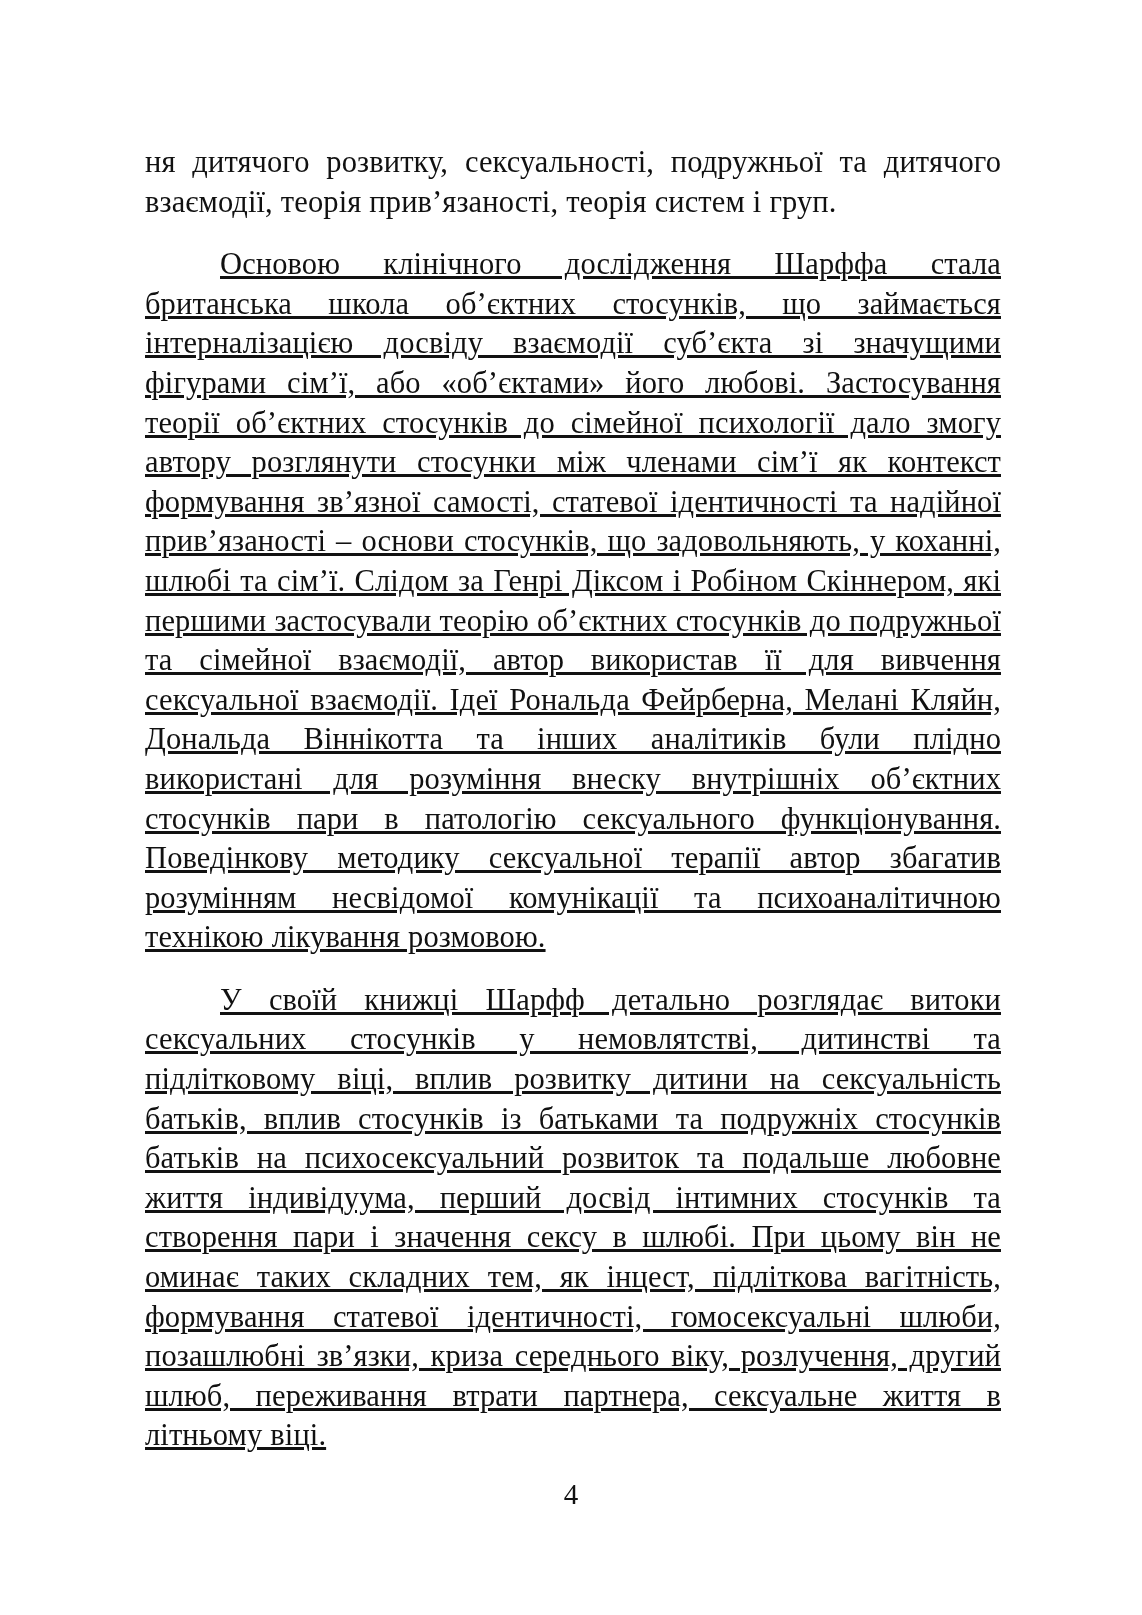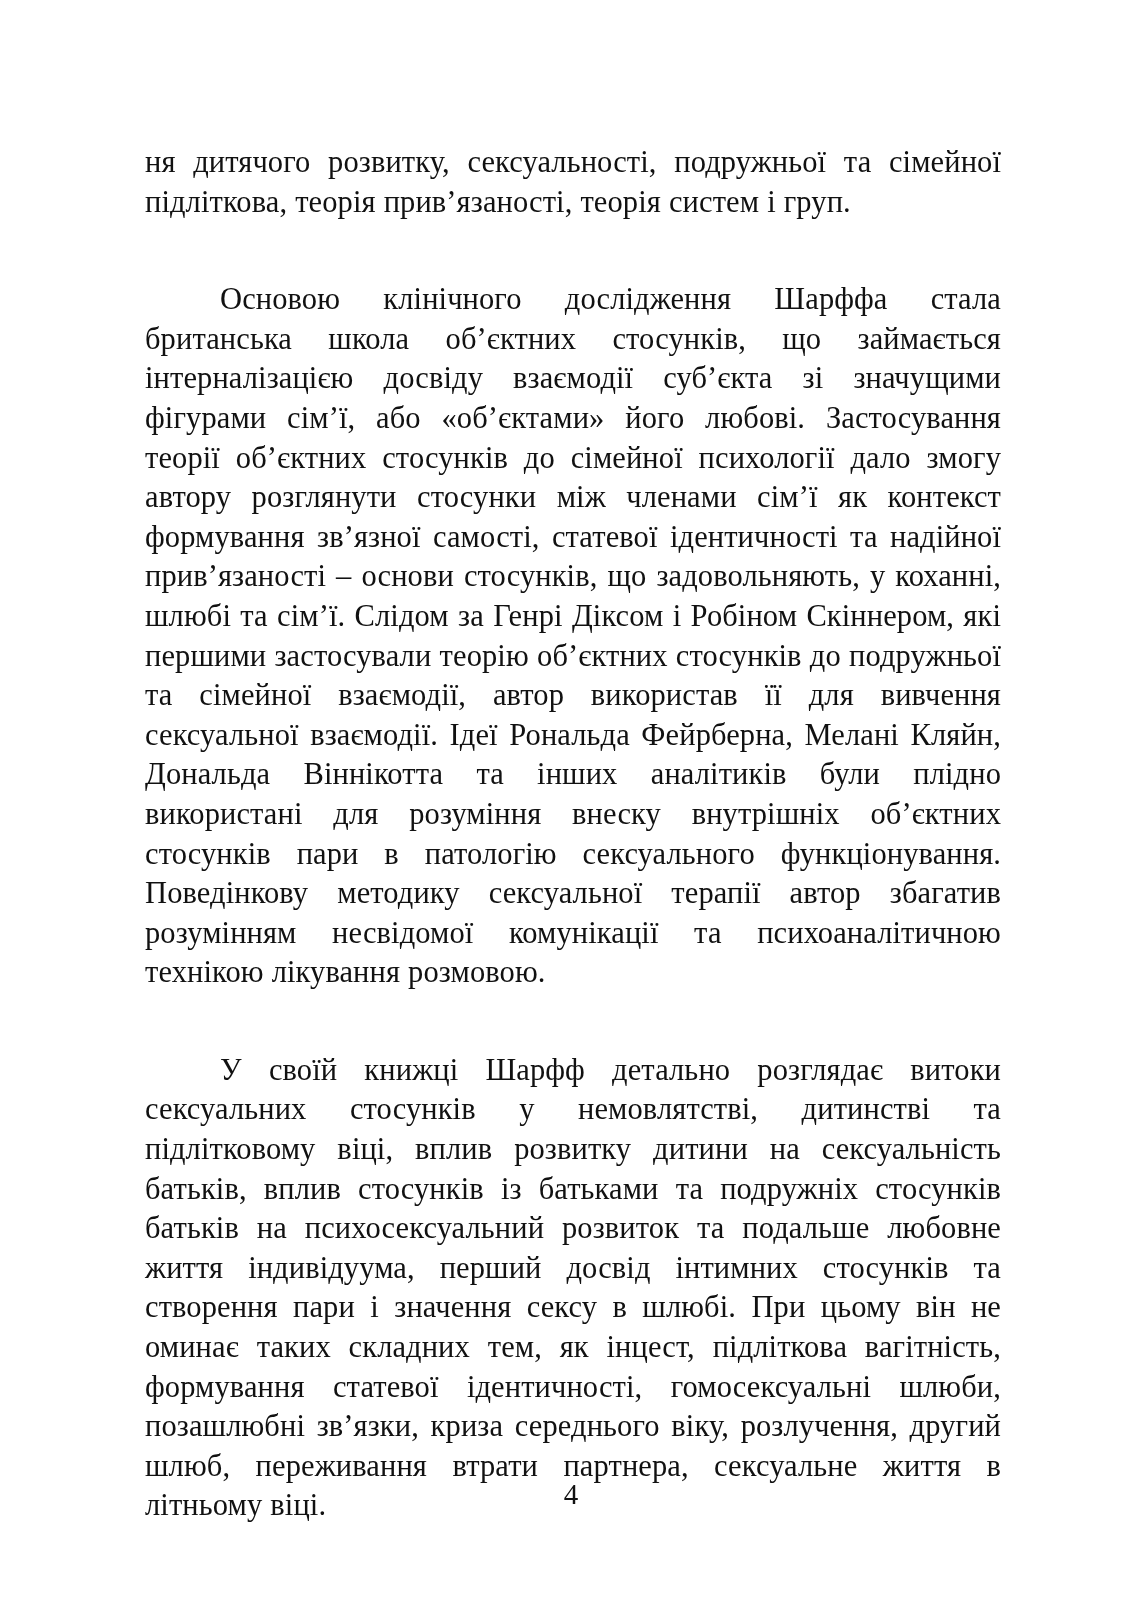--- a/index.html
+++ b/index.html
@@ -47,21 +47,22 @@
   
   .para.continuation {
     text-indent: 0;
   }
 
   .para.indented {
     text-indent: 75px;
   }
 
   .para + .para {
-    margin-top: 58px;
+    margin-top: 23px;
+    text-decoration: underline;
   }
 
   
   .para:last-child {
     text-align-last: left;
   }
 
   #page-number {
     position: absolute;
     left: 0;
@@ -73,21 +74,21 @@
     color: #111111;
   }
 </style>
 </head>
 <body>
 
 <div id="page">
 
   <div id="textblock">
 
-    <p class="para continuation">ня дитячого розвитку, сексуальності, подружньої та сімейної підліткова, теорія прив’язаності, теорія систем і груп.</p>
+    <p class="para continuation">ня дитячого розвитку, сексуальності, подружньої та дитячого взаємодії, теорія прив’язаності, теорія систем і груп.</p>
 
     <p class="para indented">Основою клінічного дослідження Шарффа стала британська школа об’єктних стосунків, що займається інтерналізацією досвіду взаємодії суб’єкта зі значущими фігурами сім’ї, або «об’єктами» його любові. Застосування теорії об’єктних стосунків до сімейної психології дало змогу автору розглянути стосунки між членами сім’ї як контекст формування зв’язної самості, статевої ідентичності та надійної прив’язаності – основи стосунків, що задовольняють, у коханні, шлюбі та сім’ї. Слідом за Генрі Діксом і Робіном Скіннером, які першими застосували теорію об’єктних стосунків до подружньої та сімейної взаємодії, автор використав її для вивчення сексуальної взаємодії. Ідеї Рональда Фейрберна, Мелані Кляйн, Дональда Віннікотта та інших аналітиків були плідно використані для розуміння внеску внутрішніх об’єктних стосунків пари в патологію сексуального функціонування. Поведінкову методику сексуальної терапії автор збагатив розумінням несвідомої комунікації та психоаналітичною технікою лікування розмовою.</p>
 
     <p class="para indented">У своїй книжці Шарфф детально розглядає витоки сексуальних стосунків у немовлятстві, дитинстві та підлітковому віці, вплив розвитку дитини на сексуальність батьків, вплив стосунків із батьками та подружніх стосунків батьків на психосексуальний розвиток та подальше любовне життя індивідуума, перший досвід інтимних стосунків та створення пари і значення сексу в шлюбі. При цьому він не оминає таких складних тем, як інцест, підліткова вагітність, формування статевої ідентичності, гомосексуальні шлюби, позашлюбні зв’язки, криза середнього віку, розлучення, другий шлюб, переживання втрати партнера, сексуальне життя в літньому віці.</p>
 
   </div>
 
   <div id="page-number">4</div>
 
 </div>

